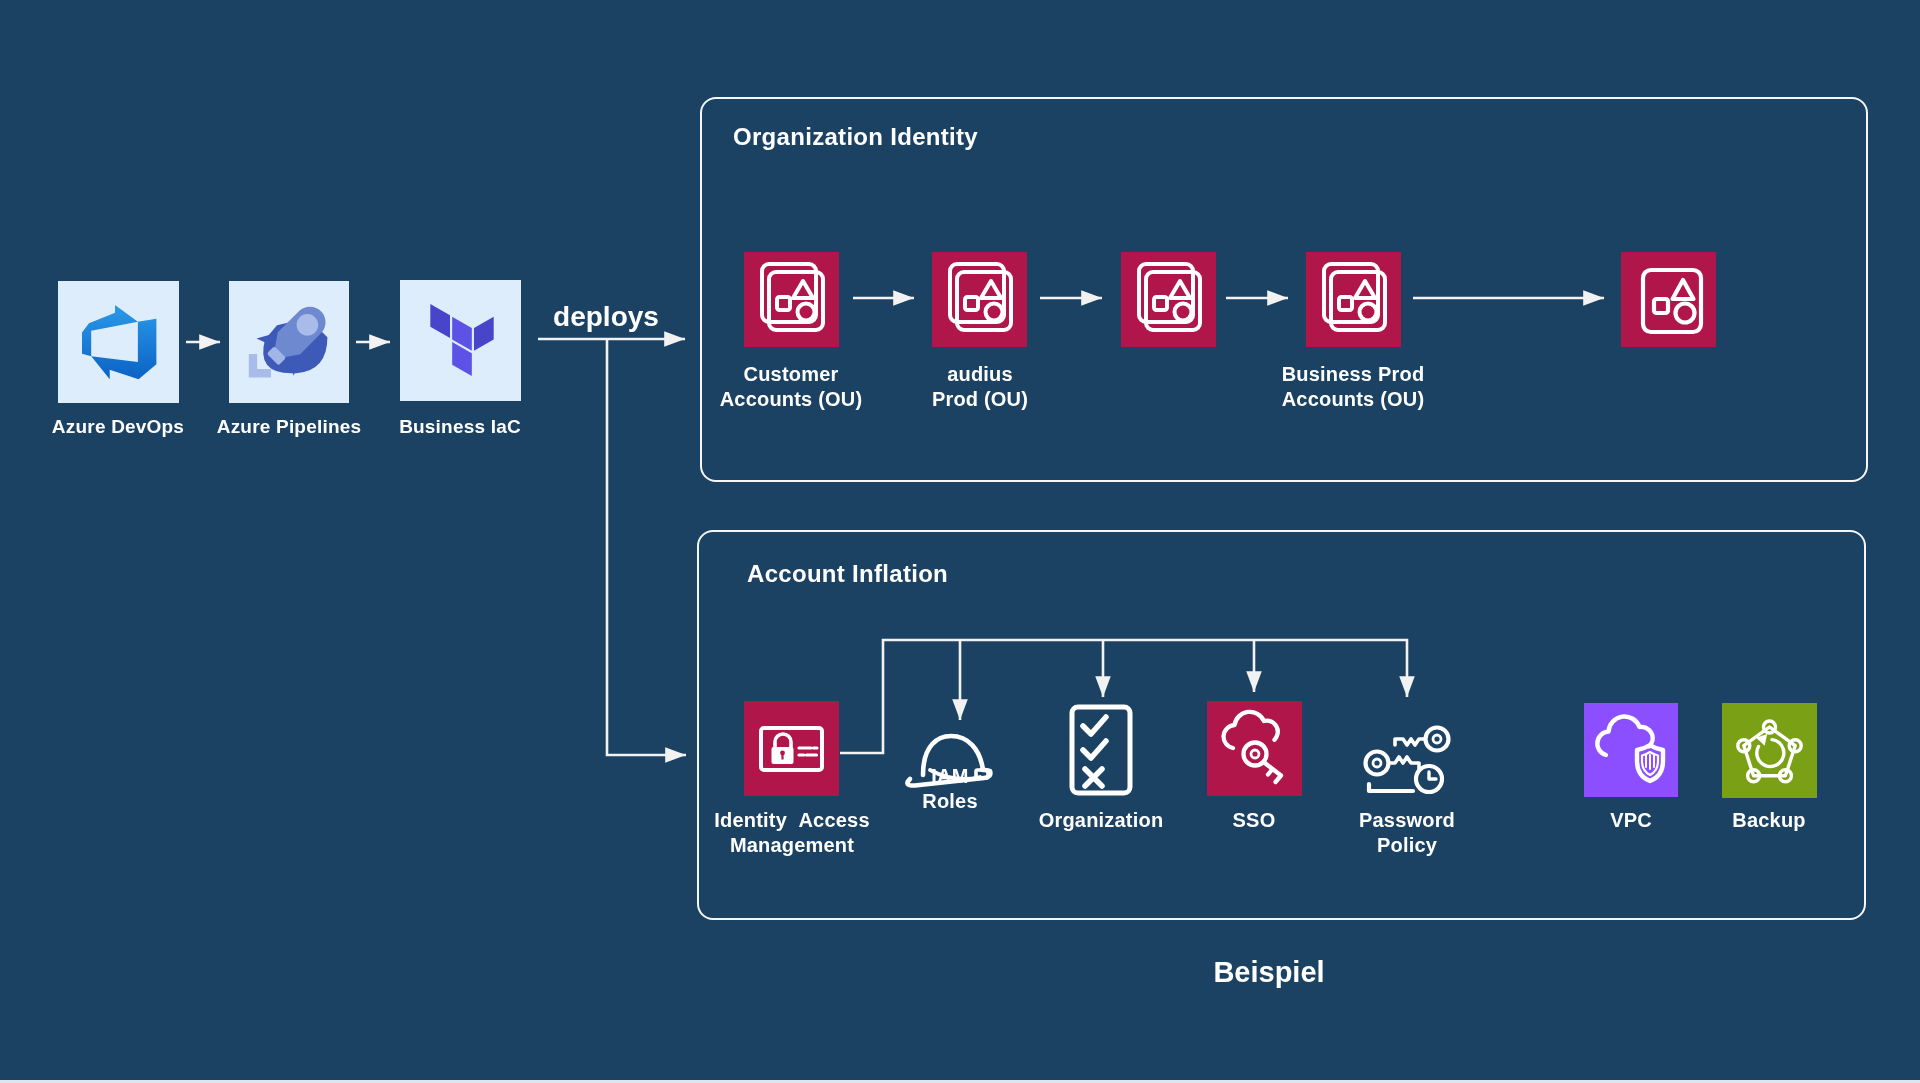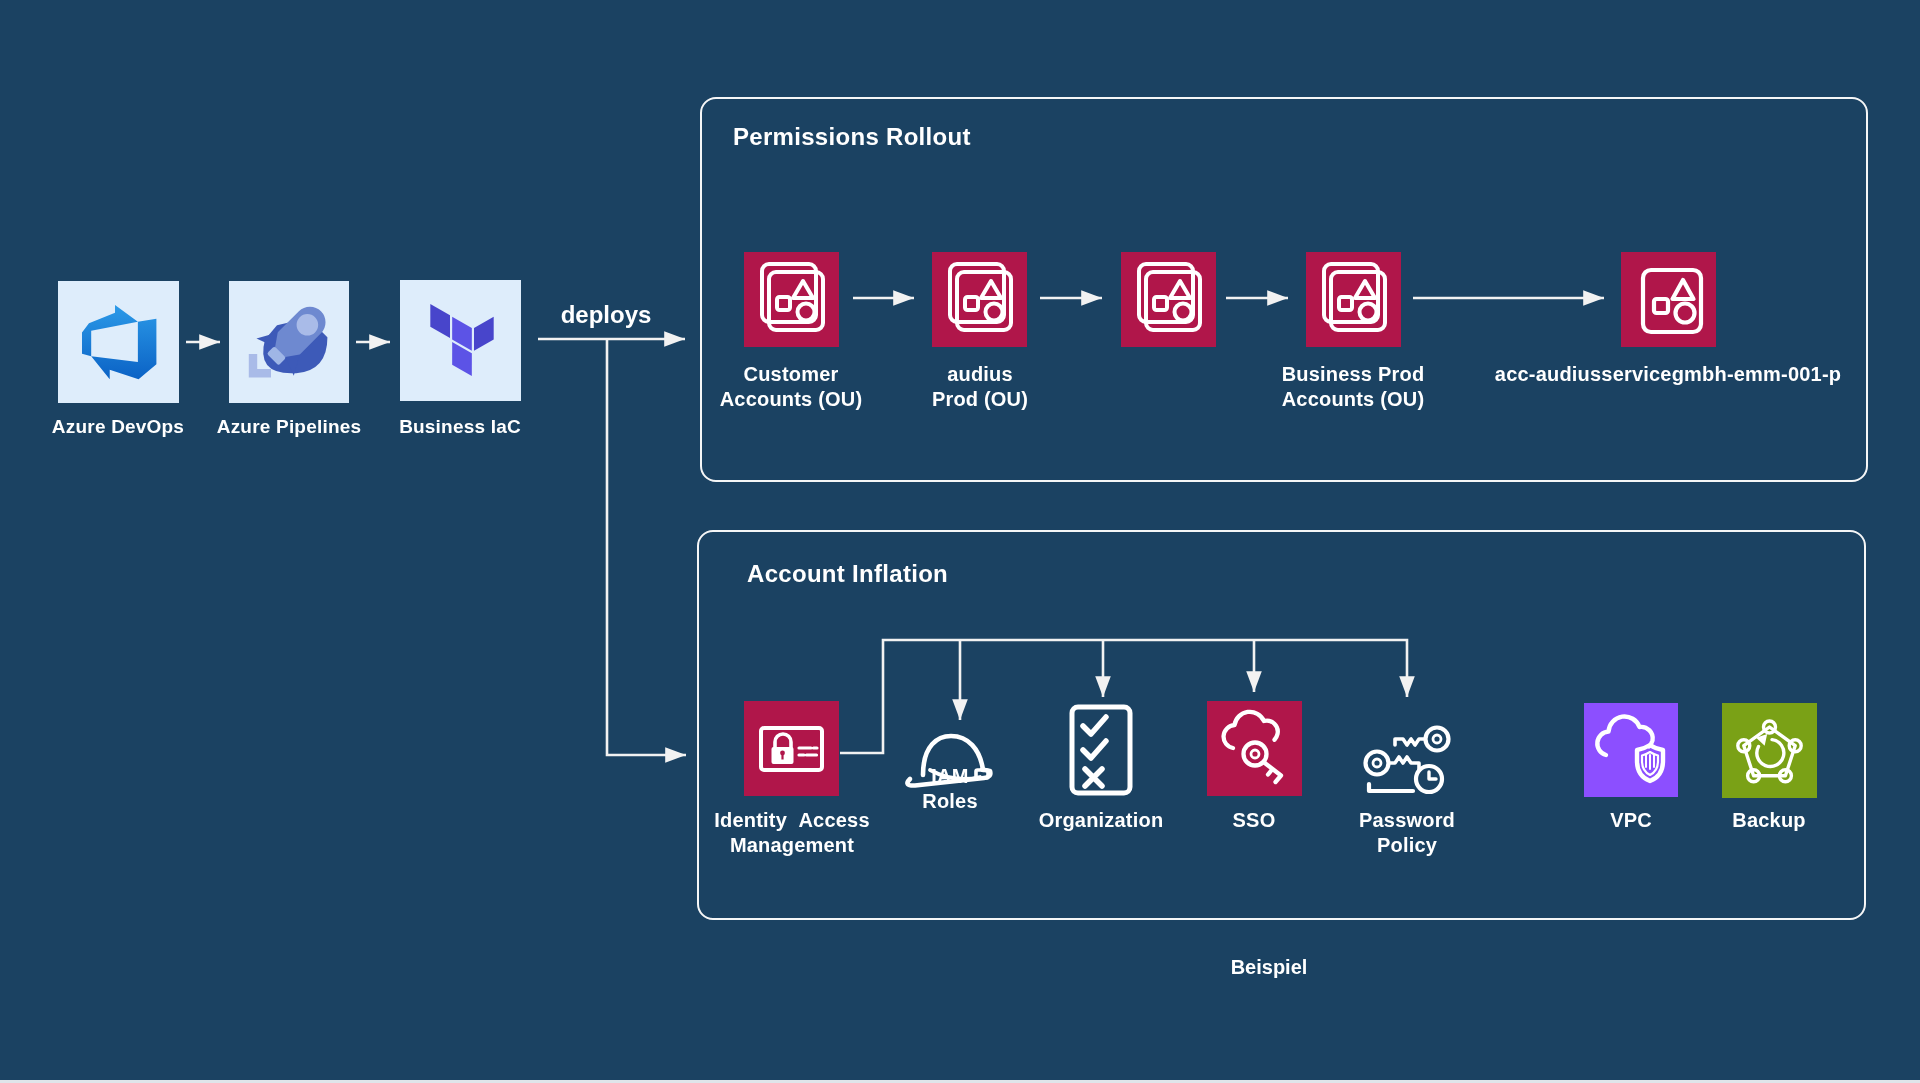--- a/index.html
+++ b/index.html
@@ -24,25 +24,25 @@
     position:absolute;font-weight:bold;font-size:24px;color:var(--text,#fff);
     letter-spacing:.3px;
   }
   .tile{position:absolute;}
   .tile.blue{background:var(--tile-blue,#DEEDFB);}
   .tile.red{background:var(--aws-red,#B0164A);}
   .tile.purple{background:var(--aws-purple,#8C4FFF);}
   .tile.green{background:var(--aws-green,#7AA116);}
   .tile svg{display:block;}
   .caption{
-    position:absolute;font-weight:bold;font-size:20px;text-align:center;
+    position:absolute;font-weight:bold;font-size:29px;text-align:center;
     color:var(--text,#fff);
   }
   .deploys{
-    position:absolute;font-weight:bold;font-size:24px;text-align:center;
+    position:absolute;font-weight:bold;font-size:28px;text-align:center;
     color:var(--text,#fff);
   }
   svg.connectors{position:absolute;left:0;top:0;pointer-events:none;}
   .cline{stroke:var(--line,#F2F2F2);stroke-width:2.6;fill:none;}
   .ah-fill{fill:var(--line,#F2F2F2);}
   .fill-red{fill:var(--aws-red,#B0164A);}
   .fill-green{fill:var(--aws-green,#7AA116);}
   .fill-bg{fill:var(--bg,#1B4262);}
   .wstroke{stroke:#fff;fill:none;stroke-linecap:round;stroke-linejoin:round;}
   .bottom-strip{position:absolute;left:0;bottom:0;width:100%;height:3px;background:#dfe5ea;}
@@ -116,21 +116,21 @@
     </svg>
   </div>
 
   <div class="lbl plabel" style="left:18px;top:414px;width:200px">Azure DevOps</div>
   <div class="lbl plabel" style="left:189px;top:414px;width:200px">Azure Pipelines</div>
   <div class="lbl plabel" style="left:360px;top:414px;width:200px">Business IaC</div>
 
   <div class="deploys" style="left:516px;top:301px;width:180px">deploys</div>
 
   <div class="gbox" style="left:700px;top:97px;width:1164px;height:381px"></div>
-  <div class="gtitle" style="left:733px;top:123px">Permissions Rollout</div>
+  <div class="gtitle" style="left:733px;top:123px">Organization Identity</div>
 
   <div class="tile red" style="left:744px;top:252px;width:95px;height:95px">
     <svg width="95" height="95" viewBox="0 0 95 95">
       <rect class="wstroke" x="18" y="12" width="54" height="58" rx="7" stroke-width="4"></rect>
       <rect class="fill-red wstroke" x="25" y="20" width="54" height="58" rx="7" stroke-width="4" style="stroke:#fff"></rect>
       <rect class="wstroke" x="33" y="45" width="13" height="13" rx="2.5" stroke-width="4"></rect>
       <path class="wstroke" d="M59 29 L69 46 L49 46 Z" stroke-width="4"></path>
       <circle class="wstroke" cx="62" cy="60" r="8.5" stroke-width="4"></circle>
     </svg>
   </div>
@@ -169,21 +169,20 @@
       <circle class="wstroke" cx="64" cy="61" r="9.5" stroke-width="4.2"></circle>
     </svg>
   </div>
 
   <div class="lbl" style="left:671px;top:362px;width:240px">Customer
 Accounts (OU)</div>
   <div class="lbl" style="left:860px;top:362px;width:240px">audius
 Prod (OU)</div>
   <div class="lbl" style="left:1233px;top:362px;width:240px">Business Prod
 Accounts (OU)</div>
-  <div class="lbl" style="left:1438px;top:362px;width:460px">acc-audiusservicegmbh-emm-001-p</div>
 
   <div class="gbox" style="left:697px;top:530px;width:1165px;height:386px"></div>
   <div class="gtitle" style="left:747px;top:560px">Account Inflation</div>
 
   <div class="tile red" style="left:744px;top:701px;width:95px;height:95px">
     <svg width="95" height="95" viewBox="0 0 95 95">
       <rect class="wstroke" x="17" y="27" width="61" height="42" rx="3" stroke-width="4"></rect>
       <path class="wstroke" d="M31 47 v-6 a8 8 0 0 1 16 0 v6" stroke-width="3.6"></path>
       <rect x="27.5" y="46" width="22" height="17" rx="2" fill="#fff"></rect>
       <circle cx="38.5" cy="52" r="2.4" class="fill-red"></circle>

